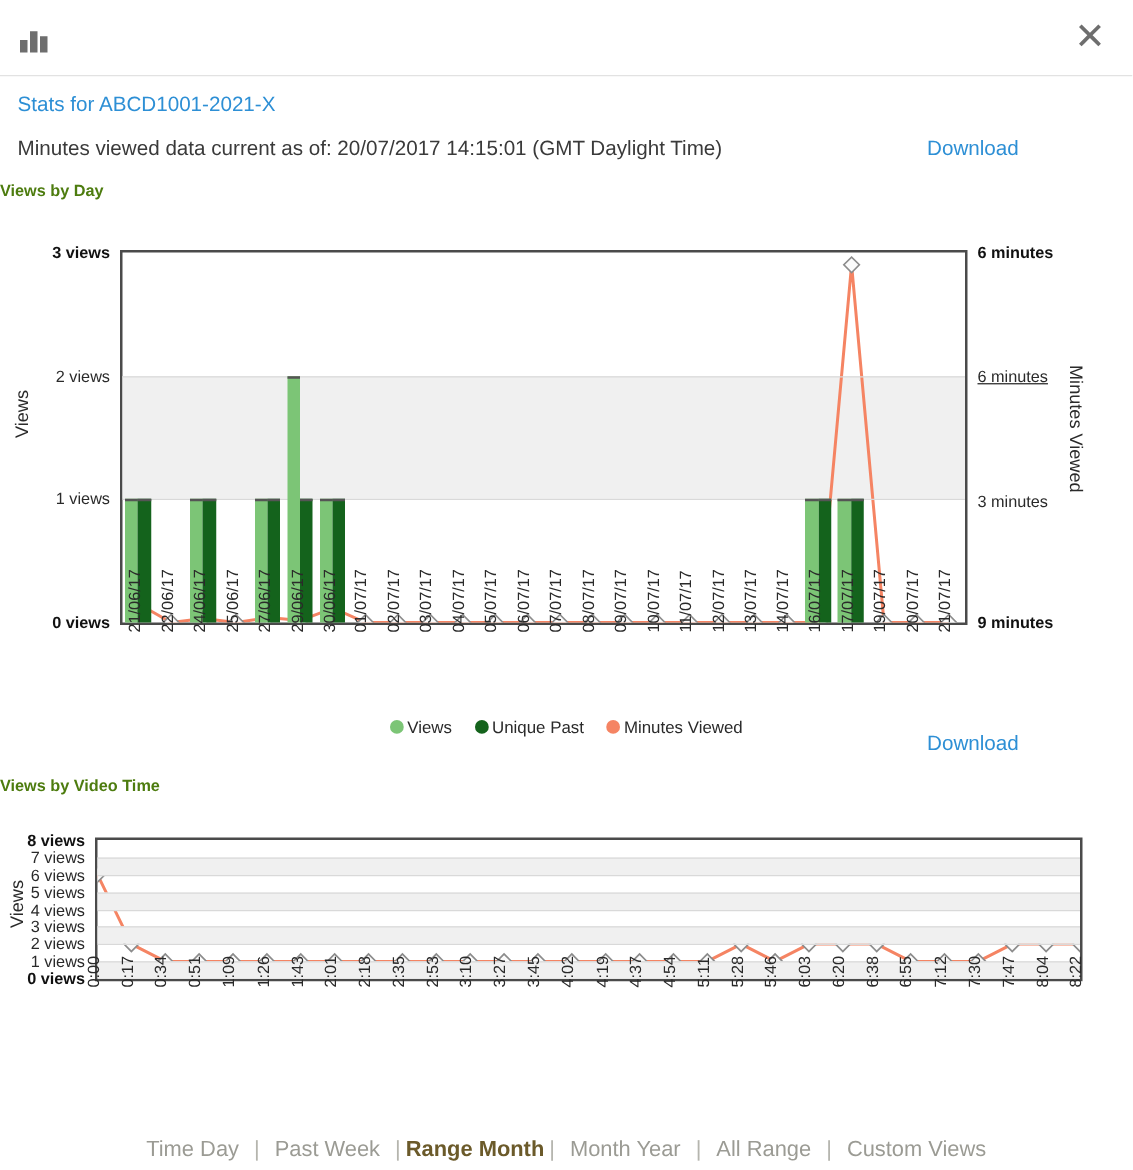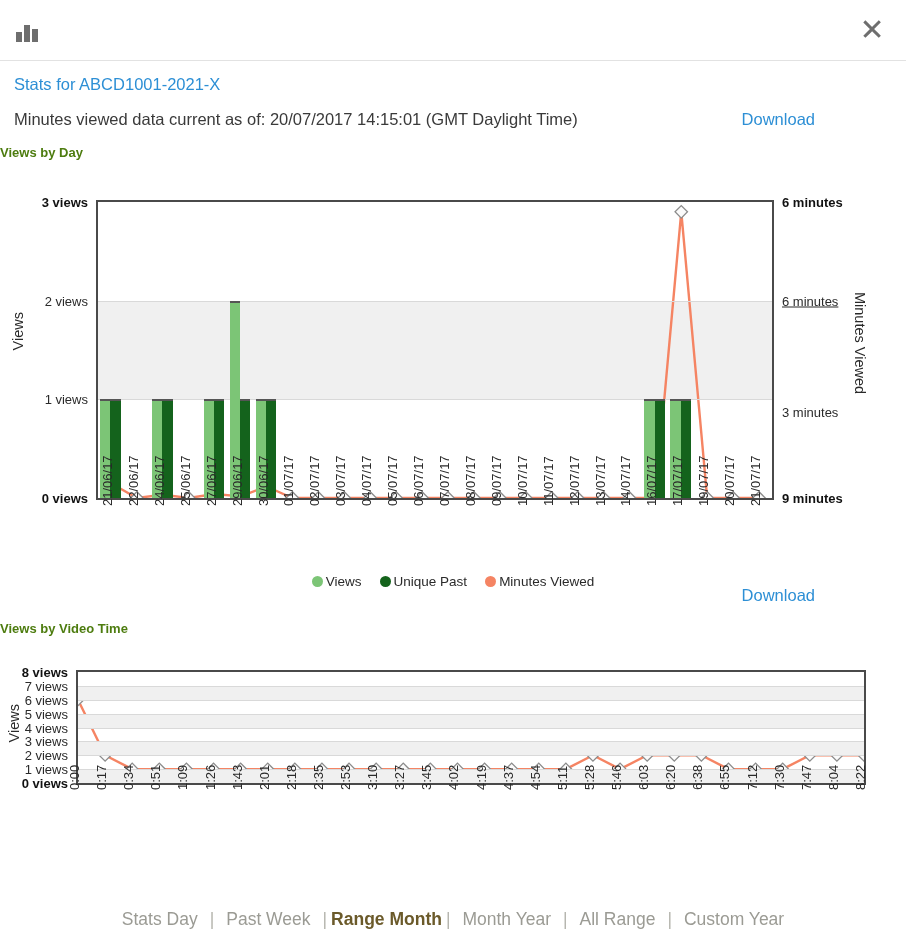--- a/index.html
+++ b/index.html
@@ -137,21 +137,21 @@
   <div class="axis-label-y right" style="position:absolute;left:852px;top:130px;writing-mode:vertical-rl;">Minutes Viewed</div>
 
   <div id="c1-left-ticks">
       <div class="tickrow l tick bold" style="top: 298px;">0 views</div>
       <div class="tickrow l tick" style="top: 199.333px;">1 views</div>
       <div class="tickrow l tick" style="top: 100.667px;">2 views</div>
       <div class="tickrow l tick bold" style="top: 2px;">3 views</div>
     </div>
   <div id="c1-right-ticks">
       <div class="tickrow r tick bold" style="top: 298px;">9 minutes</div>
-      <div class="tickrow r tick" style="top: 212px; text-align: right;">3 minutes</div>
+      <div class="tickrow r tick" style="top: 201px; text-align: right;">3 minutes</div>
       <div class="tickrow r tick" style="top: 100.667px; text-decoration: underline;">6 minutes</div>
       <div class="tickrow r tick bold" style="top: 2px;">6 minutes</div>
     </div>
 
   <div id="c1-plot">
     <div class="band" style="top: 98.6667px; height: 98.6667px;"></div>
     <svg id="c1-svg" width="674" height="296" style="position:absolute;left:0;top:0;">
         <polyline points="12.961538461538462,281.2 38.88461538461539,296 64.8076923076923,292.7111111111111 90.73076923076924,296 116.65384615384616,292.05333333333334 142.57692307692307,294.35555555555555 168.5,284.4888888888889 194.4230769230769,296 220.34615384615384,296 246.26923076923077,296 272.1923076923077,296 298.1153846153846,296 324.03846153846155,296 349.96153846153845,296 375.88461538461536,296 401.8076923076923,296 427.7307692307692,296 453.65384615384613,296 479.5769230769231,296 505.5,296 531.4230769230769,296 557.3461538461538,296 583.2692307692307,9.866666666666674 609.1923076923077,296 635.1153846153846,296 661.0384615384615,296" fill="none" stroke="#f58463" stroke-width="2.4" stroke-linejoin="round"></polyline>
         <rect x="8.561538461538461" y="276.8" width="8.8" height="8.8" fill="#fbfbfb" stroke="#8c8c8c" stroke-width="1.3" transform="rotate(45 12.961538461538462 281.2)"></rect>
         <rect x="34.48461538461539" y="291.6" width="8.8" height="8.8" fill="#fbfbfb" stroke="#8c8c8c" stroke-width="1.3" transform="rotate(45 38.88461538461539 296)"></rect>
@@ -363,24 +363,24 @@
       <div class="vlabel" style="left: 656.483px;">6:55</div>
       <div class="vlabel" style="left: 683.586px;">7:12</div>
       <div class="vlabel" style="left: 710.69px;">7:30</div>
       <div class="vlabel" style="left: 737.793px;">7:47</div>
       <div class="vlabel" style="left: 764.897px;">8:04</div>
       <div class="vlabel" style="left: 792px;">8:22</div>
     </div>
 </div>
 
 <div class="footer" id="footer">
-    <span class="rng">Stats Day</span>
+    <span class="rng">Time Day</span>
     <span class="sep">|</span>
     <span class="rng">Past Week</span>
     <span class="sep">|</span>
     <span class="rng active">Range Month</span>
     <span class="sep">|</span>
     <span class="rng">Month Year</span>
     <span class="sep">|</span>
     <span class="rng">All Range</span>
     <span class="sep">|</span>
-    <span class="rng">Custom Year</span>
+    <span class="rng">Custom Views</span>
   </div>
 
 </body></html>

